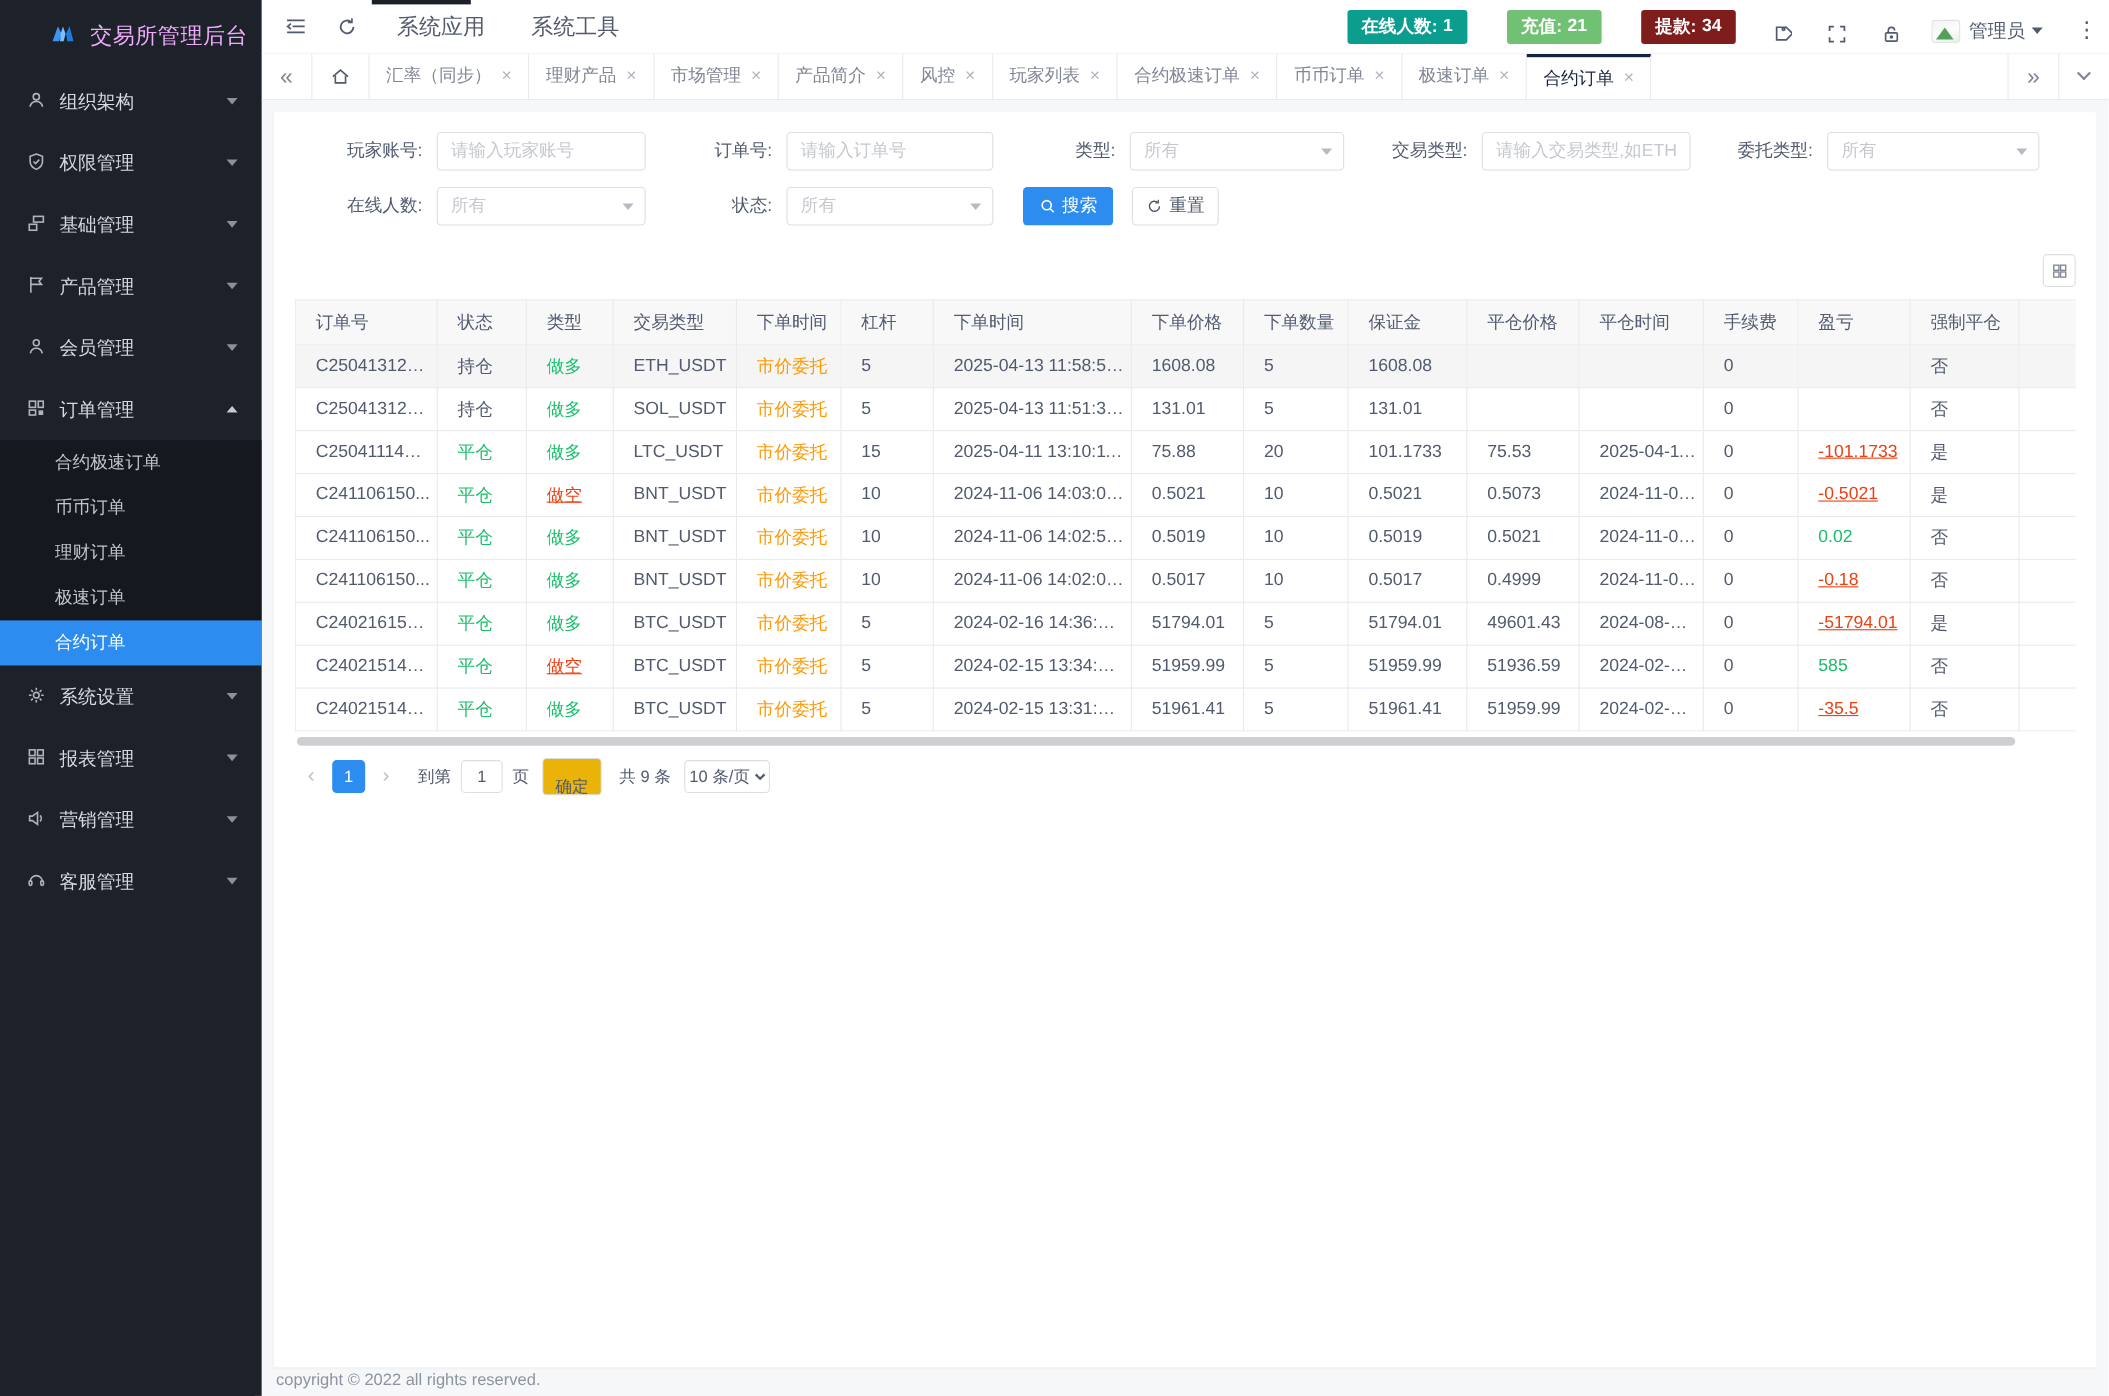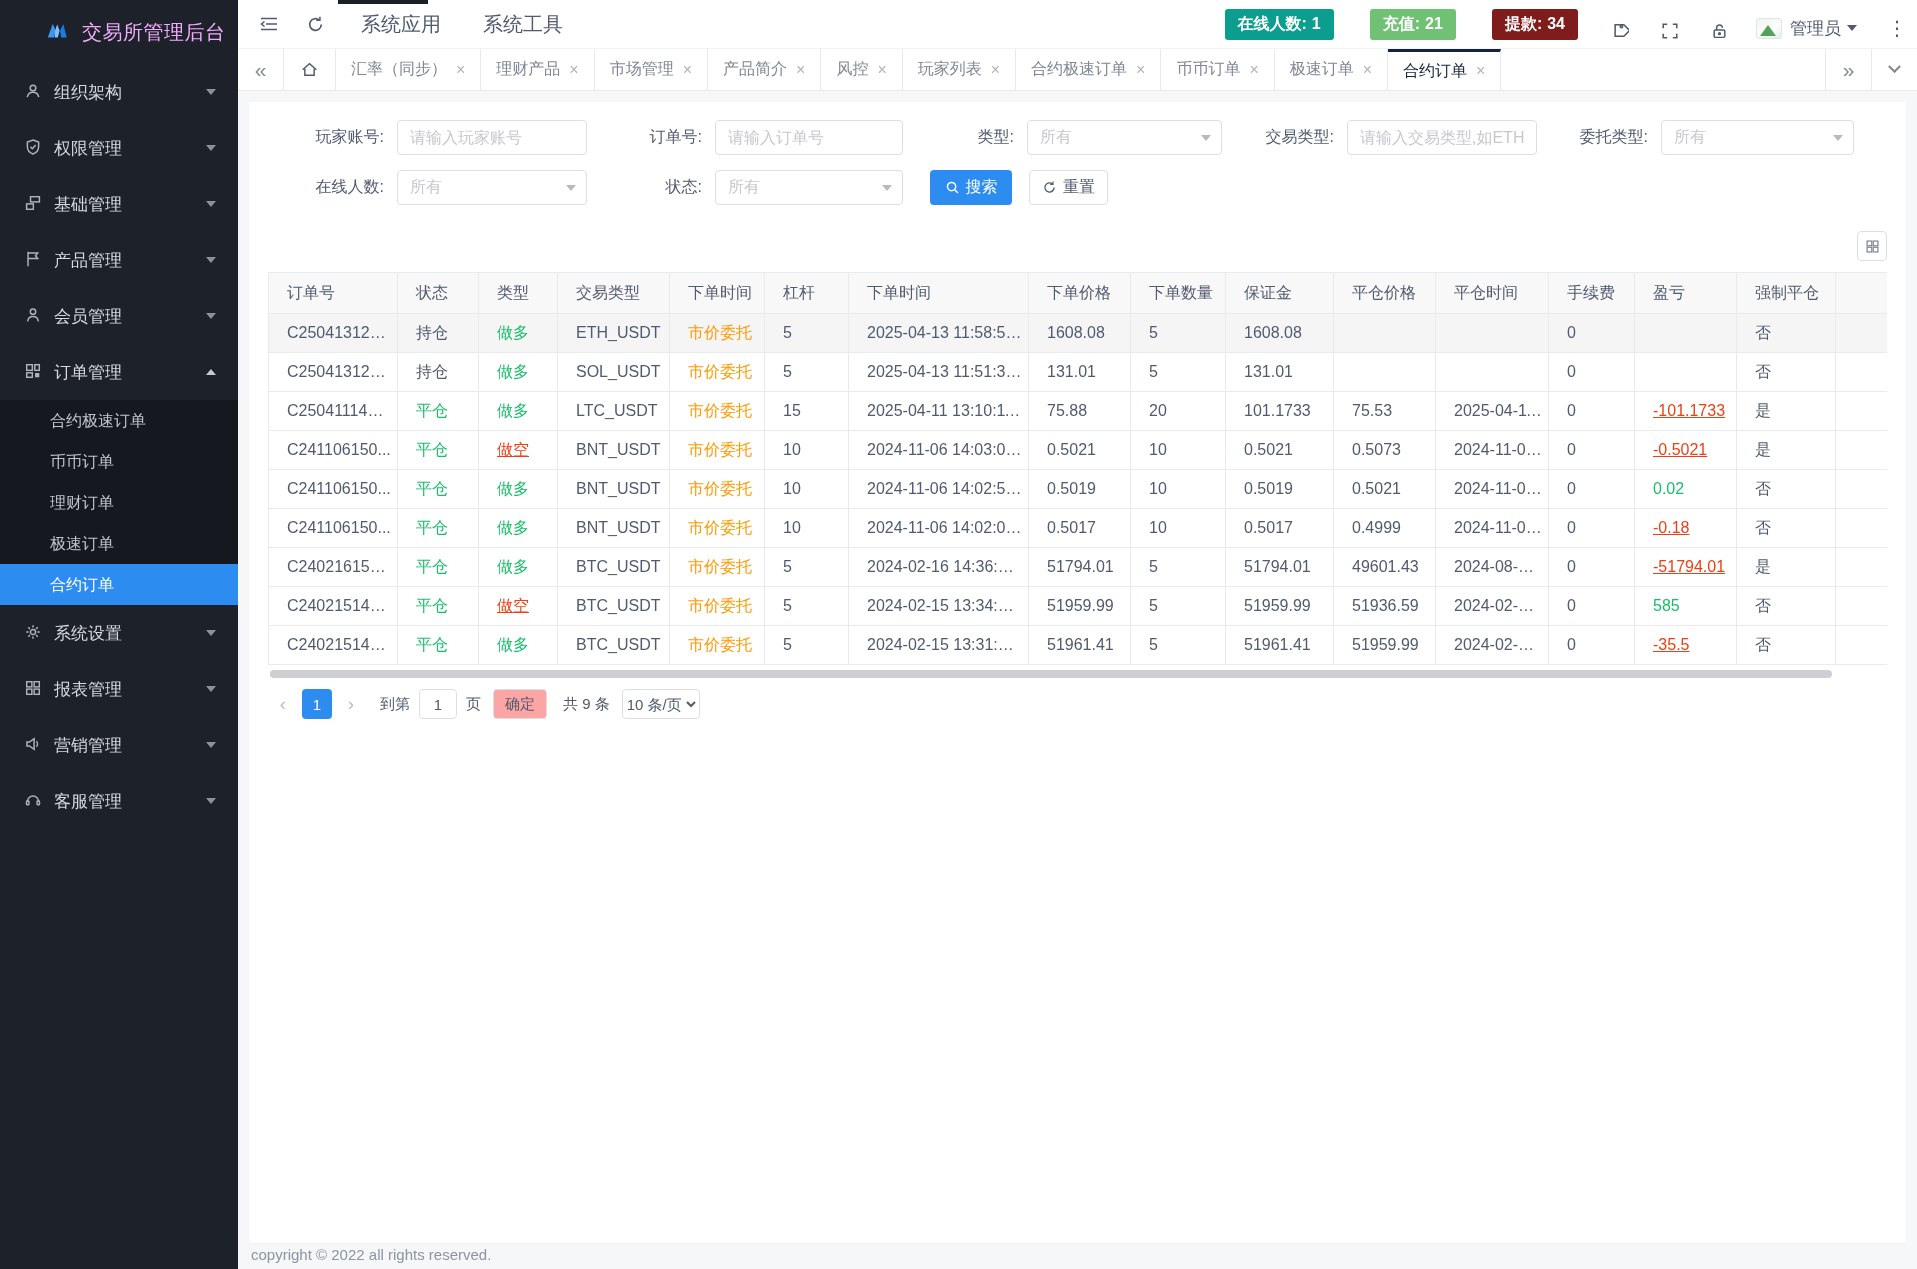--- a/index.html
+++ b/index.html
@@ -87,21 +87,21 @@
   .c-red { color:#ed4014;text-decoration:underline; }
   .c-orange { color:#ff9900; }
   .hscrollbar { height:8px; width:1562px; background:#cdcfd2; border-radius:4px; margin:5px 0 0 2px; }
 
   
   .pager { display:flex; align-items:center; margin-top:11px; font-size:15px; color:#515a6e; }
   .pg-arrow { width:30px; height:30px; display:flex; align-items:center; justify-content:center; font-size:19px; color:#b8bec9; cursor:pointer; }
   .pg-num { min-width:30px; height:30px; display:flex; align-items:center; justify-content:center; background:#2d8cf0; color:#fff; border-radius:4px; margin:0 4px; font-size:15px; cursor:pointer; }
   .pg-goto { margin-left:14px; }
   .pg-input { width:38px; height:30px; border:1px solid #dcdee2; border-radius:4px; text-align:center; font-size:15px; color:#515a6e; margin:0 9px; outline:none; font-family:inherit; }
-  .pg-confirm { height:30px; padding:4px 11px; border:1px solid #dcdee2; border-radius:4px; background:#fca5a5; font-size:15px; color:#515a6e; margin-left:12px; cursor:pointer; font-family:inherit; }
+  .pg-confirm { height:30px; padding:16px 11px; border:1px solid #dcdee2; border-radius:4px; background:#eab308; font-size:15px; color:#515a6e; margin-left:12px; cursor:pointer; font-family:inherit; }
   .pg-total { margin-left:16px; }
   .pg-size { height:30px; margin-left:12px; font-size:15px; color:#515a6e; border:1px solid #dcdee2; border-radius:4px; background:#fff; font-family:inherit; }
 
   .copyright { height:26px; line-height:24px; font-size:15px; color:#8d94a1; padding-left:2px; }
 </style>
 </head>
 <body>
 
 <aside class="sidebar">
   <div class="logo-row">

